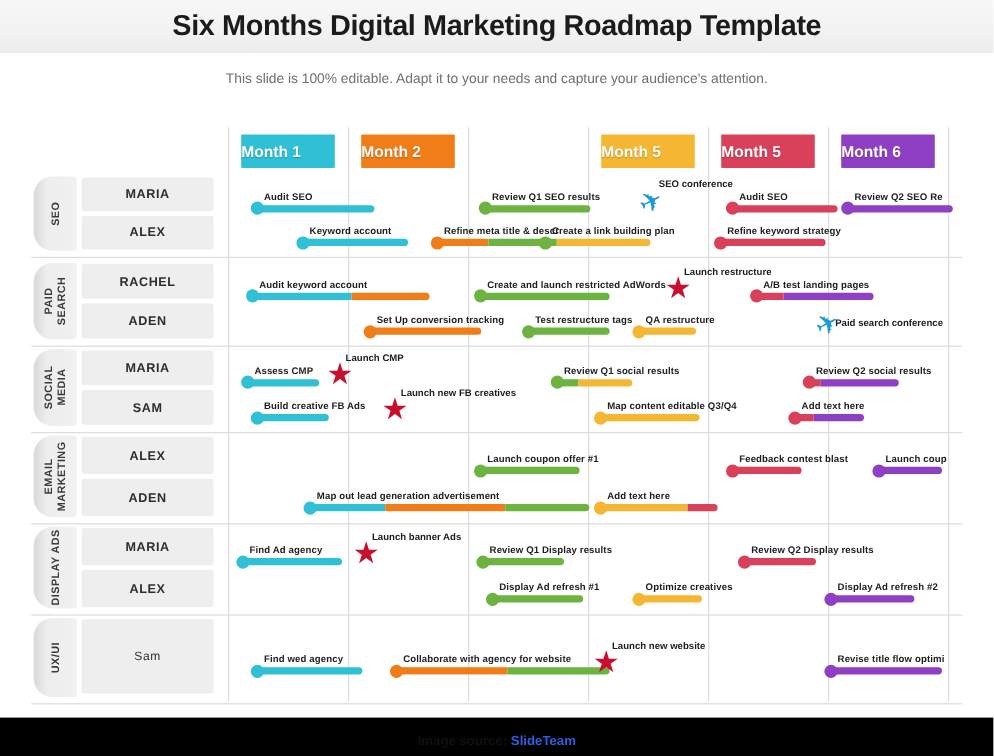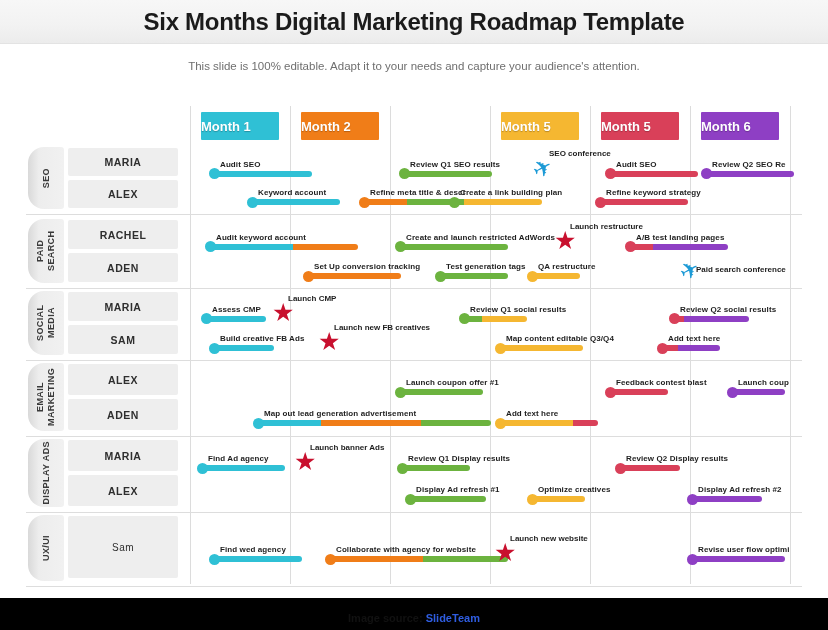--- a/index.html
+++ b/index.html
@@ -216,21 +216,21 @@
         <div class="blabel">Set Up conversion tracking</div>
       </div>
       <div class="bar" style="left: 398px; top: 143.6px; width: 110px;">
         <div class="seg" style="left: 0px; width: 110px; background: rgb(108, 179, 63); border-radius: 0px 3px 3px 0px;"></div>
         <div class="dot" style="background: rgb(108, 179, 63);"></div>
         <div class="blabel">Create and launch restricted AdWords</div>
       </div>
       <div class="bar" style="left: 438px; top: 173px; width: 70px;">
         <div class="seg" style="left: 0px; width: 70px; background: rgb(108, 179, 63); border-radius: 0px 3px 3px 0px;"></div>
         <div class="dot" style="background: rgb(108, 179, 63);"></div>
-        <div class="blabel">Test generation tags</div>
+        <div class="blabel">Test restructure tags</div>
       </div>
       <div class="bar" style="left: 530px; top: 173px; width: 50px;">
         <div class="seg" style="left: 0px; width: 50px; background: rgb(245, 183, 49); border-radius: 0px 3px 3px 0px;"></div>
         <div class="dot" style="background: rgb(245, 183, 49);"></div>
         <div class="blabel">QA restructure</div>
       </div>
       <div class="star" style="left: 554px; top: 127.6px;">★</div>
       <div class="mlabel" style="left: 570px; top: 121.6px;">Launch restructure</div>
       <div class="bar" style="left: 628px; top: 143.6px; width: 100px;">
         <div class="seg" style="left: 0px; width: 25px; background: rgb(217, 64, 89);"></div>
@@ -346,19 +346,19 @@
         <div class="seg" style="left: 0px; width: 95px; background: rgb(240, 125, 24);"></div>
         <div class="seg" style="left: 95px; width: 85px; background: rgb(108, 179, 63); border-radius: 0px 3px 3px 0px;"></div>
         <div class="dot" style="background: rgb(240, 125, 24);"></div>
         <div class="blabel">Collaborate with agency for website</div>
       </div>
       <div class="star" style="left: 494px; top: 440.2px;">★</div>
       <div class="mlabel" style="left: 510px; top: 434.2px;">Launch new website</div>
       <div class="bar" style="left: 690px; top: 456.2px; width: 95px;">
         <div class="seg" style="left: 0px; width: 95px; background: rgb(142, 63, 196); border-radius: 0px 3px 3px 0px;"></div>
         <div class="dot" style="background: rgb(142, 63, 196);"></div>
-        <div class="blabel">Revise user flow optimi</div>
+        <div class="blabel">Revise title flow optimi</div>
       </div>
     </div>
 </div>
 
 <div class="footbar"></div>
 <div class="credit"><span>Image source: </span><b>SlideTeam</b></div>
 
 </body></html>

